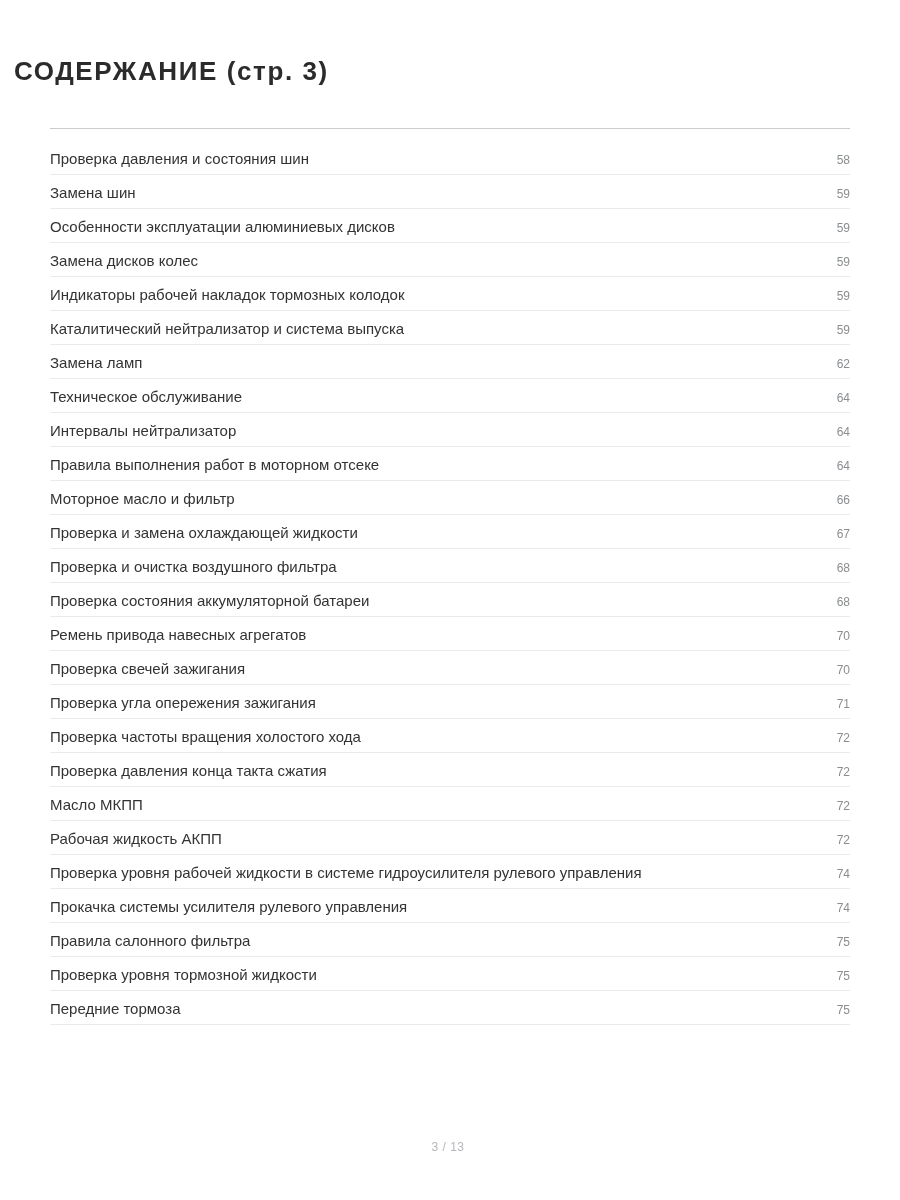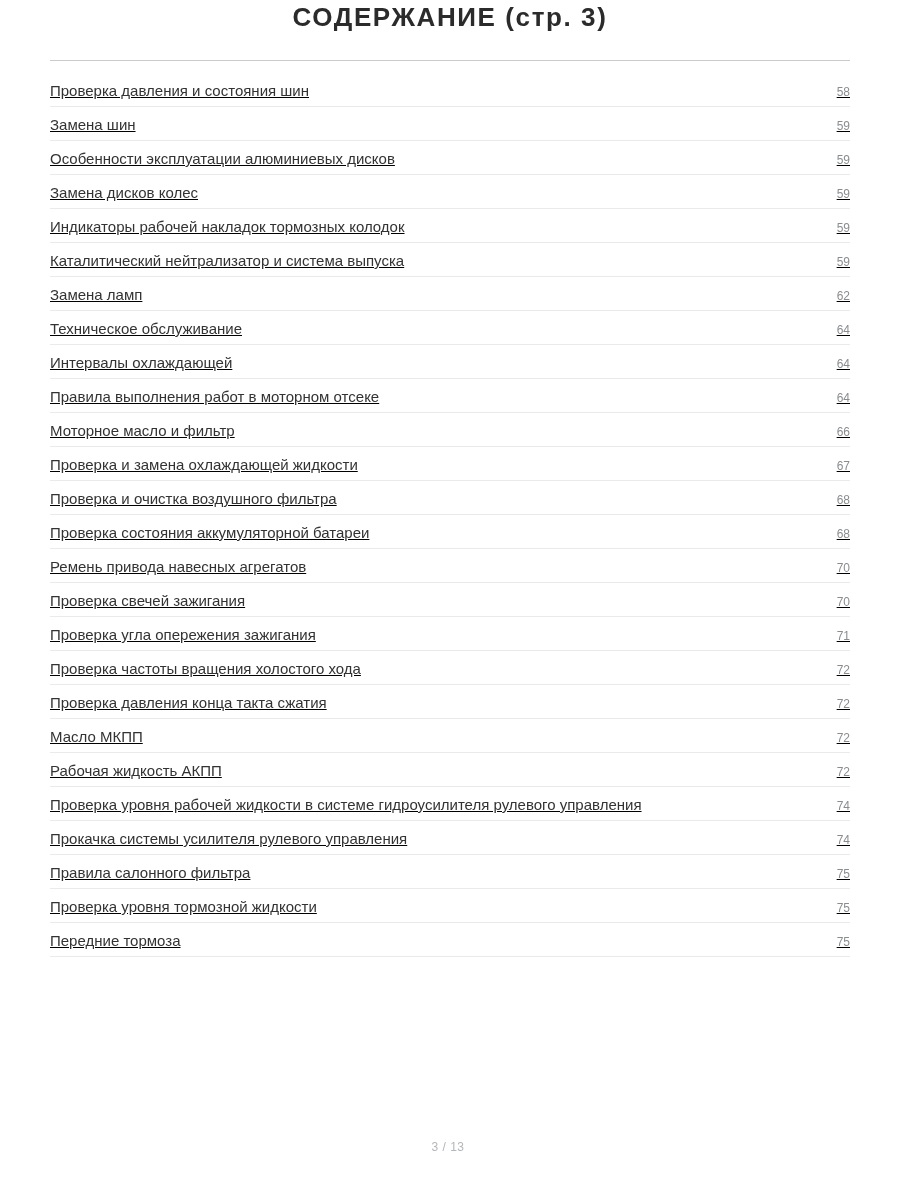--- a/index.html
+++ b/index.html
@@ -15,41 +15,41 @@
   }
   .page {
     position: relative;
     width: 900px;
     height: 1200px;
     box-sizing: border-box;
     display: flex;
     flex-direction: column;
   }
   .toc-title {
-    margin: 0;
-    text-align: center;
+    margin: 14px;
+    padding-top: 40px;
+    text-align: left;
     font-size: 26px;
     font-weight: bold;
     letter-spacing: 1.6px;
     color: #2b2b2b;
     line-height: 34px;
   }
   .title-rule {
     margin: 26px 50px 0 50px;
     height: 1px;
     background: #c9cbcd;
   }
   .toc-list {
     margin: 0;
     padding: 0;
     list-style: none;
     margin-left: 50px;
     margin-right: 50px;
     margin-top: 12px;
-    text-decoration: underline;
   }
   .toc-row {
     display: flex;
     align-items: baseline;
     justify-content: space-between;
     height: 34px;
     box-sizing: border-box;
     border-bottom: 1px solid #eaeaec;
     padding-top: 8px;
   }
@@ -120,21 +120,21 @@
       </li>
       <li class="toc-row">
         <span class="toc-label">Замена ламп</span>
         <span class="toc-page">62</span>
       </li>
       <li class="toc-row">
         <span class="toc-label">Техническое обслуживание</span>
         <span class="toc-page">64</span>
       </li>
       <li class="toc-row">
-        <span class="toc-label">Интервалы охлаждающей</span>
+        <span class="toc-label">Интервалы нейтрализатор</span>
         <span class="toc-page">64</span>
       </li>
       <li class="toc-row">
         <span class="toc-label">Правила выполнения работ в моторном отсеке</span>
         <span class="toc-page">64</span>
       </li>
       <li class="toc-row">
         <span class="toc-label">Моторное масло и фильтр</span>
         <span class="toc-page">66</span>
       </li>

